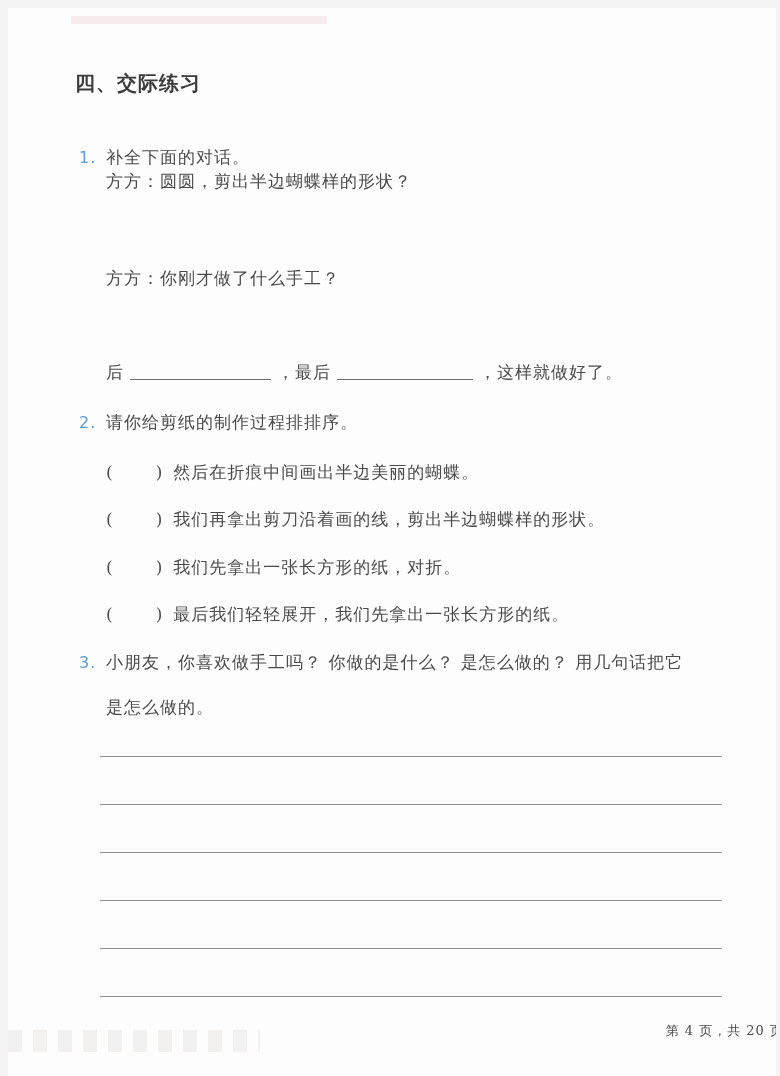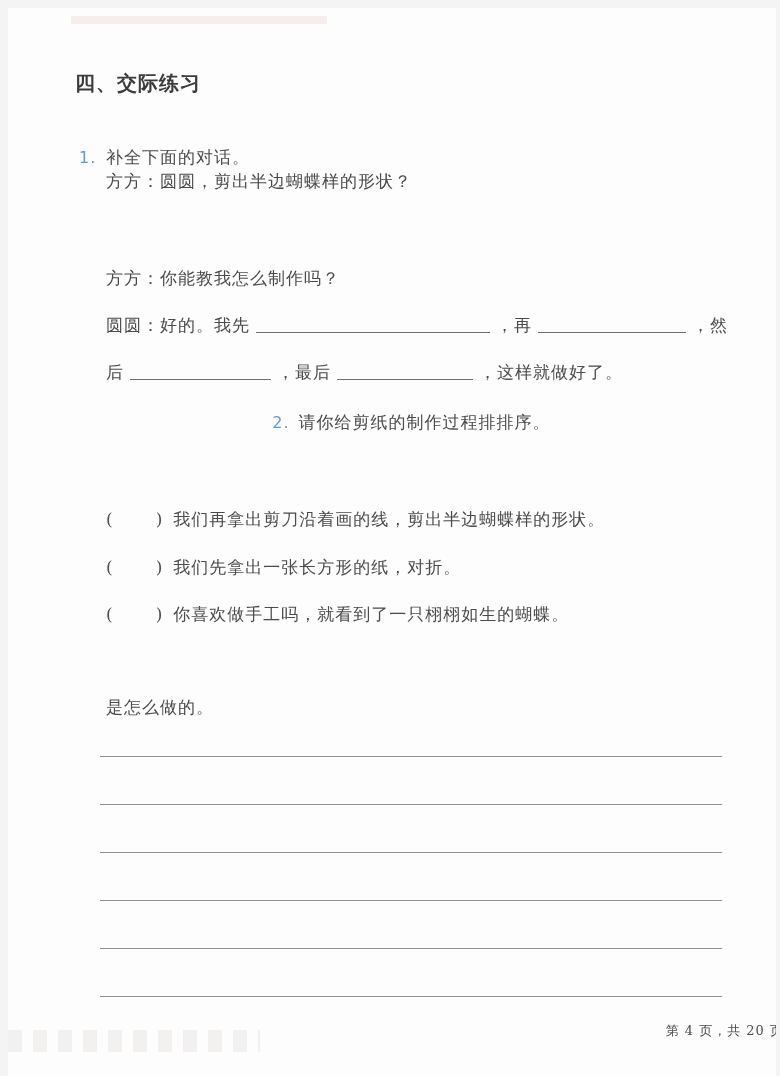--- a/index.html
+++ b/index.html
@@ -110,48 +110,51 @@
   <div class="row" style="top:114px;margin-top:18px;">
     <span class="num">1.</span><span>补全下面的对话。</span>
   </div>
 
   <div class="row indent" style="top:158px;">
     <span>方方：圆圆，剪出半边蝴蝶样的形状？</span>
   </div>
 
 
   <div class="row indent" style="top:255px;">
-    <span>方方：你能教我怎么制作吗？</span>
+    <span>方方：你刚才做了什么手工？</span>
   </div>
 
-  <div class="row indent" style="top:302px;">
-    <span>圆圆：好的。我先</span><span class="blank b-long"></span><span>，再</span><span class="blank b-med"></span><span>，然</span>
-  </div>
 
   <div class="row indent" style="top:349px;font-family:Liberation Serif, serif;">
     <span>后</span><span class="blank b-med2"></span><span>，最后</span><span class="blank b-med3"></span><span>，这样就做好了。</span>
   </div>
 
-  <div class="row" style="top:397px;text-align:center;">
+  <div class="row" style="top:397px;">
     <span class="num">2.</span><span>请你给剪纸的制作过程排排序。</span>
   </div>
 
+  <div class="row indent" style="top:446px;">
+    <span class="paren-open">(</span><span class="paren-close">)</span><span>然后在折痕中间画出半边美丽的蝴蝶。</span>
+  </div>
 
   <div class="row indent" style="top:541px;">
     <span class="paren-open">(</span><span class="paren-close">)</span><span>我们先拿出一张长方形的纸，对折。</span>
   </div>
 
   <div class="row indent" style="top:493px;">
     <span class="paren-open">(</span><span class="paren-close">)</span><span>我们再拿出剪刀沿着画的线，剪出半边蝴蝶样的形状。</span>
   </div>
 
   <div class="row indent" style="top:588px;">
-    <span class="paren-open">(</span><span class="paren-close">)</span><span>你喜欢做手工吗，就看到了一只栩栩如生的蝴蝶。</span>
+    <span class="paren-open">(</span><span class="paren-close">)</span><span>最后我们轻轻展开，我们先拿出一张长方形的纸。</span>
   </div>
 
+  <div class="row" style="top:637px;">
+    <span class="num">3.</span><span>小朋友，你喜欢做手工吗？ 你做的是什么？ 是怎么做的？ 用几句话把它</span>
+  </div>
   <div class="row indent" style="top:684px;">
     <span>是怎么做的。</span>
   </div>
 
   <div class="writing-area">
     <div class="writing-line"></div>
     <div class="writing-line"></div>
     <div class="writing-line"></div>
     <div class="writing-line"></div>
     <div class="writing-line"></div>

